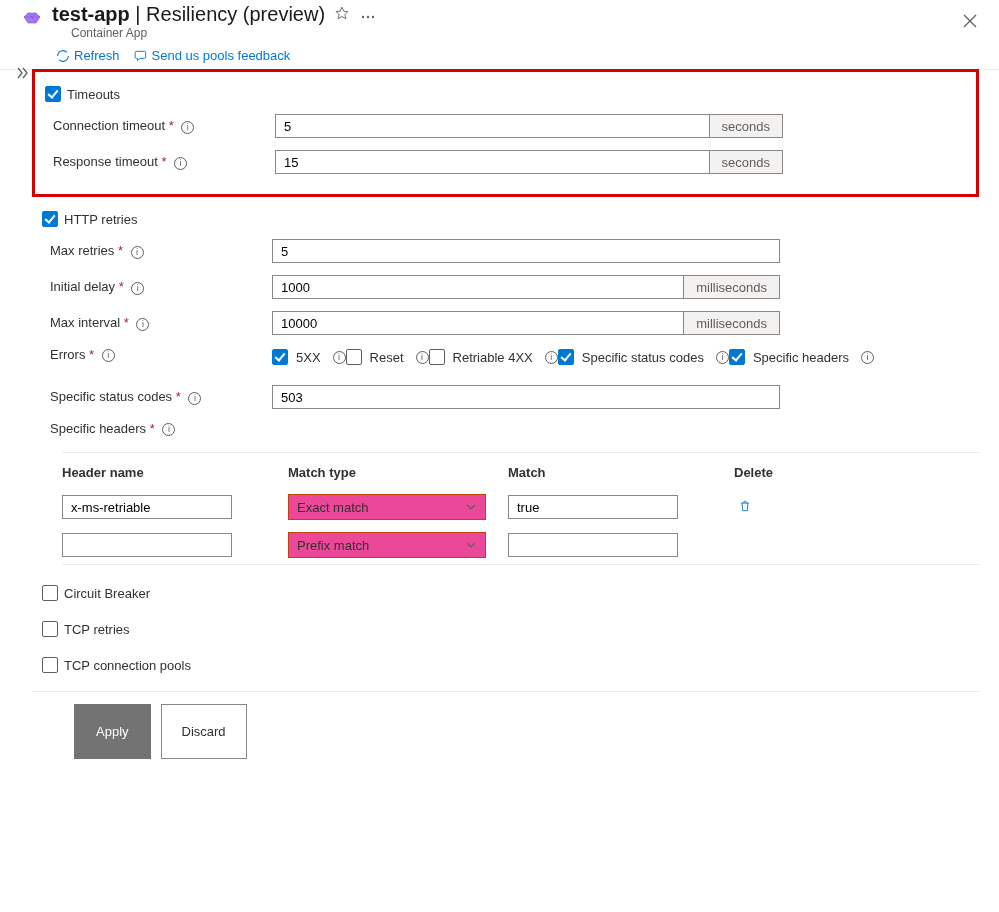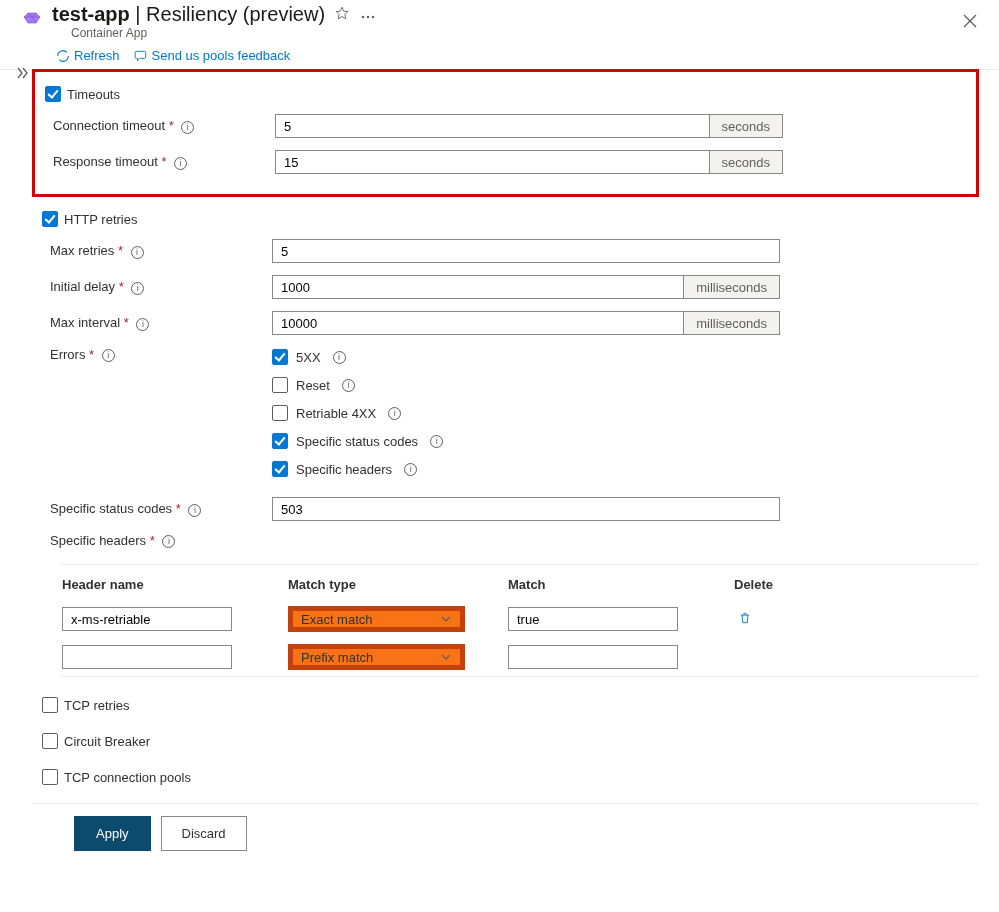--- a/index.html
+++ b/index.html
@@ -37,40 +37,40 @@
   .chk.checked { background:#0078d4; border-color:#0078d4;}
   .chk.checked::after { content:""; position:absolute; left:4px; top:1px; width:4px; height:8px; border:solid #fff; border-width:0 2px 2px 0; transform:rotate(40deg);}
   .fields { padding-left:8px; }
   .field-row { display:flex; align-items:center; padding:6px 0;}
   .field-label { width:222px; flex:0 0 222px; color:#323130; font-size:13px;}
   .req { color:#a4262c;}
   .info-icon { display:inline-block; width:13px; height:13px; border:1px solid #605e5c; border-radius:50%; font-size:9px; line-height:11px; text-align:center; color:#605e5c; margin-left:4px; cursor:pointer; vertical-align:middle;}
   .input-wrap { flex:0 0 508px; display:flex; align-items:stretch; }
   .input-wrap input { flex:1; height:24px; border:1px solid #8a8886; padding:0 8px; font-size:13px; font-family:inherit; outline:none;}
   .input-wrap .suffix { border:1px solid #8a8886; border-left:none; background:#f3f2f1; color:#605e5c; padding:0 12px; font-size:13px; display:flex; align-items:center; min-width:66px;}
-  .err-checks { display:flex; flex-direction:column; gap:12px; padding-top:2px; padding-bottom:8px;}
+  .err-checks { display:flex; flex-direction:row; padding-top:2px; padding-bottom:8px;}
   .err-check { display:flex; align-items:center; gap:8px;}
   
   .hdr-table { margin-left:12px; margin-top:10px; border-top:1px solid #edebe9; border-bottom:1px solid #edebe9; }
   .hdr-head { display:flex; padding:12px 0 8px 0; font-weight:600; font-size:13px;}
   .col-name { width:226px; flex:0 0 226px;}
   .col-type { width:220px; flex:0 0 220px;}
   .col-match{ width:226px; flex:0 0 226px;}
   .col-del  { width:60px;  flex:0 0 60px; }
   .hdr-row { display:flex; align-items:center; padding:6px 0;}
   .hdr-row input { width:170px; height:24px; border:1px solid #8a8886; padding:0 8px; font-size:13px; font-family:inherit;}
   .hdr-row .col-match input { width:170px;}
-  .select { width:177px; height:26px; border:5px solid #c2410c; display:flex; align-items:center; padding:0 8px; cursor:pointer; justify-content:space-between; background:#f97316;}
+  .select { width:198px; height:26px; border:1px solid #c2410c; display:flex; align-items:center; padding:0 8px; cursor:pointer; justify-content:space-between; background:#ec4899;}
   .select svg{ stroke:#605e5c;}
   .del-btn { background:none; border:none; cursor:pointer; color:#0078d4; padding:4px;}
   
   .bottom-checks { margin-top:14px; display:flex; flex-direction:column; gap:8px; margin-left:10px;}
   
   .footer { margin-top:12px; padding:12px 0 0 42px; border-top:1px solid #edebe9; display:flex; gap:10px;}
-  .btn-primary { background:#0c4a6e; color:#fff; border:none; padding:10px 22px; font-size:13px; cursor:pointer; font-family:inherit;}
+  .btn-primary { background:#737373; color:#fff; border:none; padding:20px 22px; font-size:13px; cursor:pointer; font-family:inherit;}
   .btn-secondary { background:#fff; color:#323130; border:1px solid #8a8886; padding:4px 20px; font-size:13px; cursor:pointer; font-family:inherit;}
 </style>
 </head>
 <body>
 <div class="page">
 
 <div class="header">
   <span class="app-icon">
     <svg viewBox="0 0 24 24" width="24" height="24">
       <path d="M4 12 L8 8 L16 8 L20 12 L16 18 L8 18 Z" fill="#a67af4" stroke="#7a4fd6" stroke-width="0.6"></path>
@@ -274,25 +274,25 @@
           <div class="col-match"><input value="" style=""></div>
           <div class="col-del"></div>
         </div>
       </div>
     </div>
   </div>
 
   <div class="bottom-checks">
     <div class="check-row">
       <span class="chk"></span>
+      <span>Circuit Breaker</span>
+    </div>
+    <div class="check-row">
+      <span class="chk"></span>
       <span>TCP retries</span>
-    </div>
-    <div class="check-row">
-      <span class="chk"></span>
-      <span>Circuit Breaker</span>
     </div>
     <div class="check-row">
       <span class="chk"></span>
       <span>TCP connection pools</span>
     </div>
   </div>
 
   <div class="footer">
     <button class="btn-primary">Apply</button>
     <button class="btn-secondary">Discard</button>

